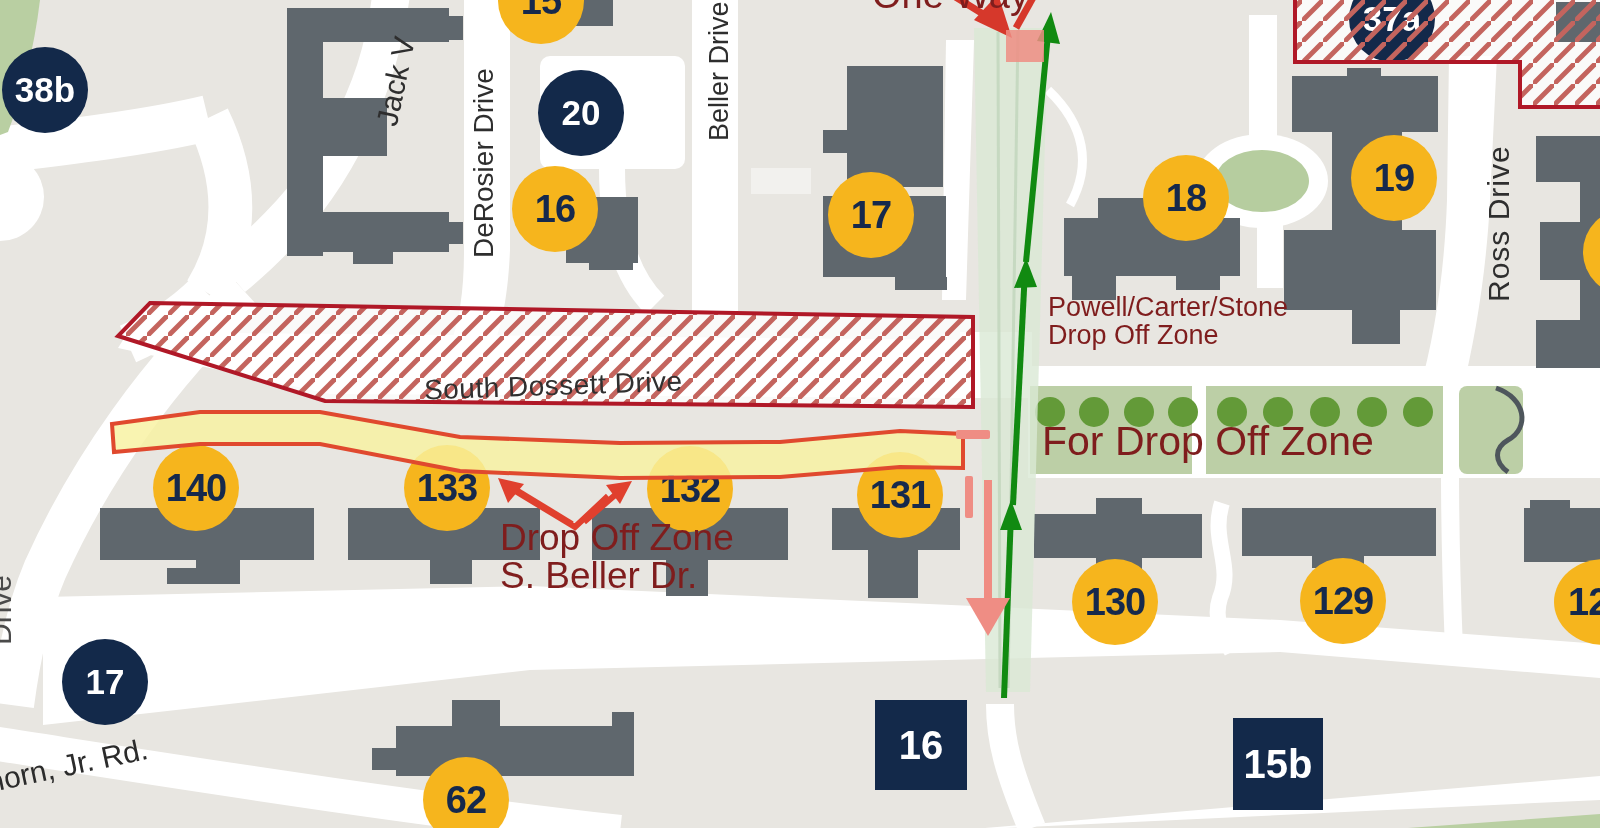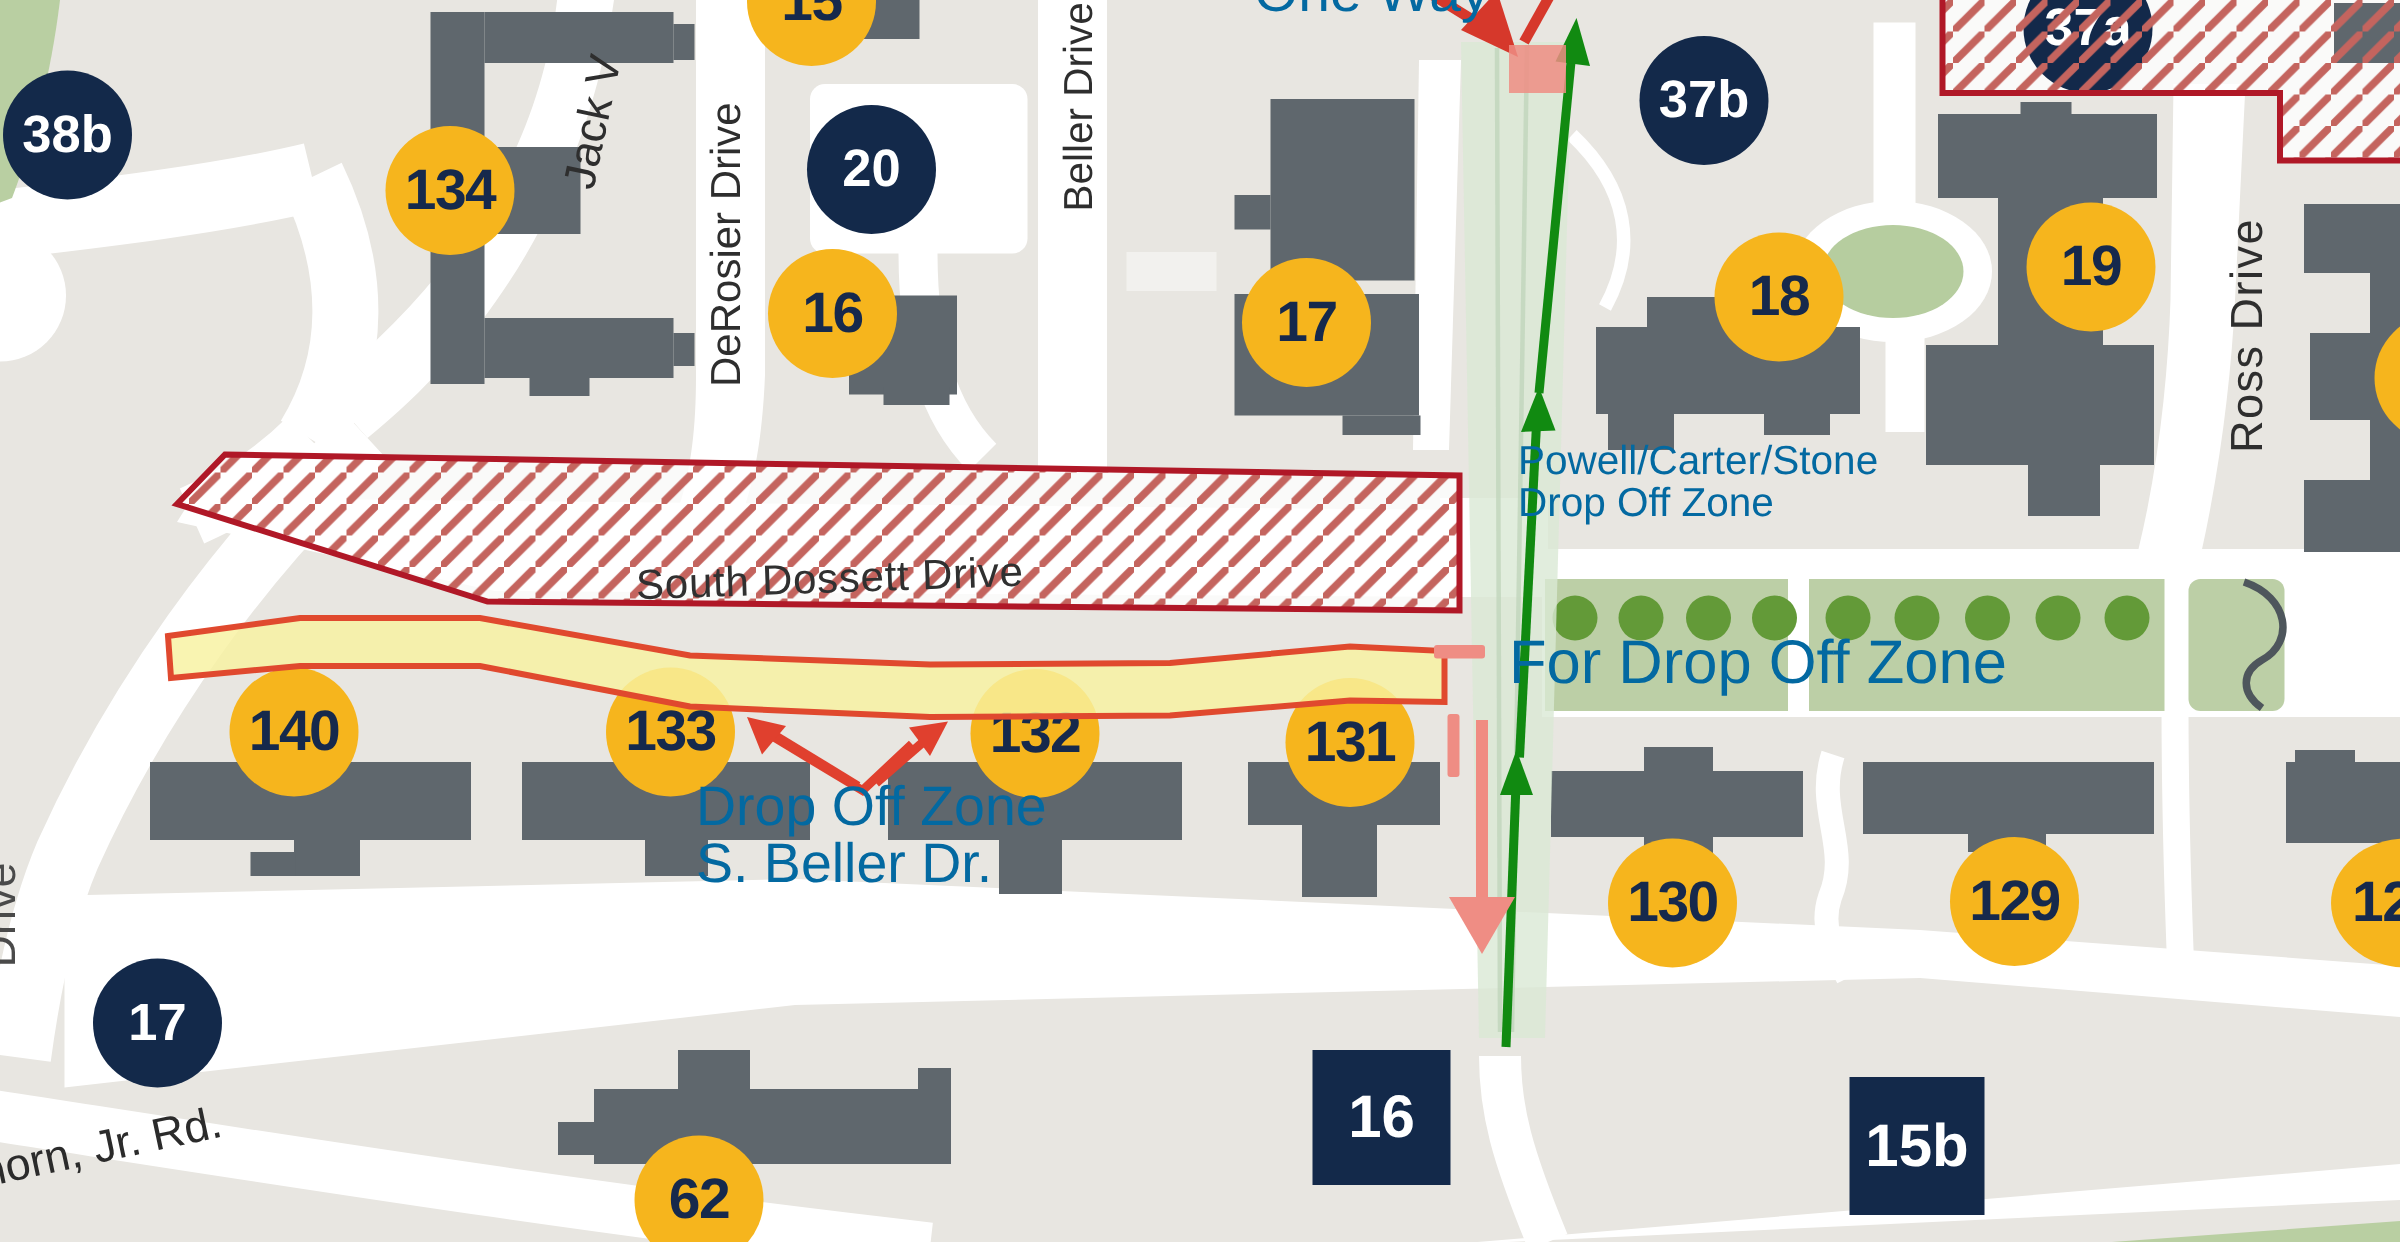--- a/index.html
+++ b/index.html
@@ -10,21 +10,21 @@
   .badge-yc{position:absolute;width:86px;height:86px;border-radius:50%;background:#f6b51d;
             color:#16294c;font-size:38px;font-weight:bold;display:flex;align-items:center;
             justify-content:center;z-index:2;letter-spacing:-1px;}
   .badge-nc{position:absolute;width:86px;height:86px;border-radius:50%;background:#13294a;
             color:#ffffff;font-size:35px;font-weight:bold;display:flex;align-items:center;
             justify-content:center;z-index:2;}
   .badge-ns{position:absolute;background:#13294a;color:#ffffff;font-size:40px;font-weight:bold;
             display:flex;align-items:center;justify-content:center;z-index:2;}
   .street{position:absolute;color:#2e2e2e;font-size:28px;white-space:nowrap;z-index:2;}
   .v{transform-origin:0 0;transform:rotate(-90deg);}
-  .red-note{position:absolute;color:#0369a1;white-space:nowrap;z-index:4;line-height:1.04;}
+  .red-note{position:absolute;color:#7f1d1d;white-space:nowrap;z-index:4;line-height:1.04;padding-left:36px;}
 </style>
 </head>
 <body>
 
 <div class="map">
 
   <svg class="base" width="1600" height="828" viewBox="0 0 1600 828">
 
     <g fill="#ffffff" stroke="none">
       <path d="M464,0 H510 V250 C508,300 500,335 490,352 H448 C460,320 464,290 464,250 Z"></path>
@@ -155,38 +155,36 @@
           <circle cx="1278" cy="412" r="15"></circle>
         <circle cx="1325" cy="412" r="15"></circle>
           <circle cx="1372" cy="412" r="15"></circle>
         <circle cx="1418" cy="412" r="15"></circle>
       </g>
       <path d="M1408,828 L1600,814 L1600,828 Z" fill="#b9cfa2"></path>
     </g>
   </svg>
 
   <div class="badge-yc" style="left:498px;top:-42px">15</div>
-  <div class="badge-yc" style="left:257px;top:84px">134</div>
   <div class="badge-yc" style="left:512px;top:166px">16</div>
   <div class="badge-yc" style="left:828px;top:172px">17</div>
   <div class="badge-yc" style="left:1143px;top:155px">18</div>
   <div class="badge-yc" style="left:1351px;top:135px">19</div>
   <div class="badge-yc" style="left:153px;top:445px">140</div>
   <div class="badge-yc" style="left:404px;top:445px">133</div>
   <div class="badge-yc" style="left:647px;top:446px">132</div>
   <div class="badge-yc" style="left:857px;top:452px">131</div>
   <div class="badge-yc" style="left:1072px;top:559px">130</div>
   <div class="badge-yc" style="left:1300px;top:558px">129</div>
   <div class="badge-yc" style="left:1554px;top:559px;justify-content:flex-start;padding-left:14px">12</div>
   <div class="badge-yc" style="left:423px;top:757px">62</div>
   <div class="badge-yc" style="left:1583px;top:209px">1</div>
 
   <div class="badge-nc" style="left:2px;top:47px">38b</div>
   <div class="badge-nc" style="left:538px;top:70px">20</div>
-  <div class="badge-nc" style="left:1093px;top:24px">37b</div>
   <div class="badge-nc" style="left:1349px;top:-24px">37a</div>
   <div class="badge-nc" style="left:62px;top:639px">17</div>
 
   <div class="badge-ns" style="left:875px;top:700px;width:92px;height:90px">16</div>
   <div class="badge-ns" style="left:1233px;top:718px;width:90px;height:92px">15b</div>
 
   <div class="street v" style="left:370px;top:122px;font-size:30px;transform:rotate(-78deg)">Jack V</div>
   <div class="street v" style="left:468px;top:258px">DeRosier Drive</div>
   <div class="street v" style="left:704px;top:141px;font-size:27px">Beller Drive</div>
   <div class="street v" style="left:1482px;top:302px;font-size:30px;letter-spacing:1px">Ross Drive</div>

